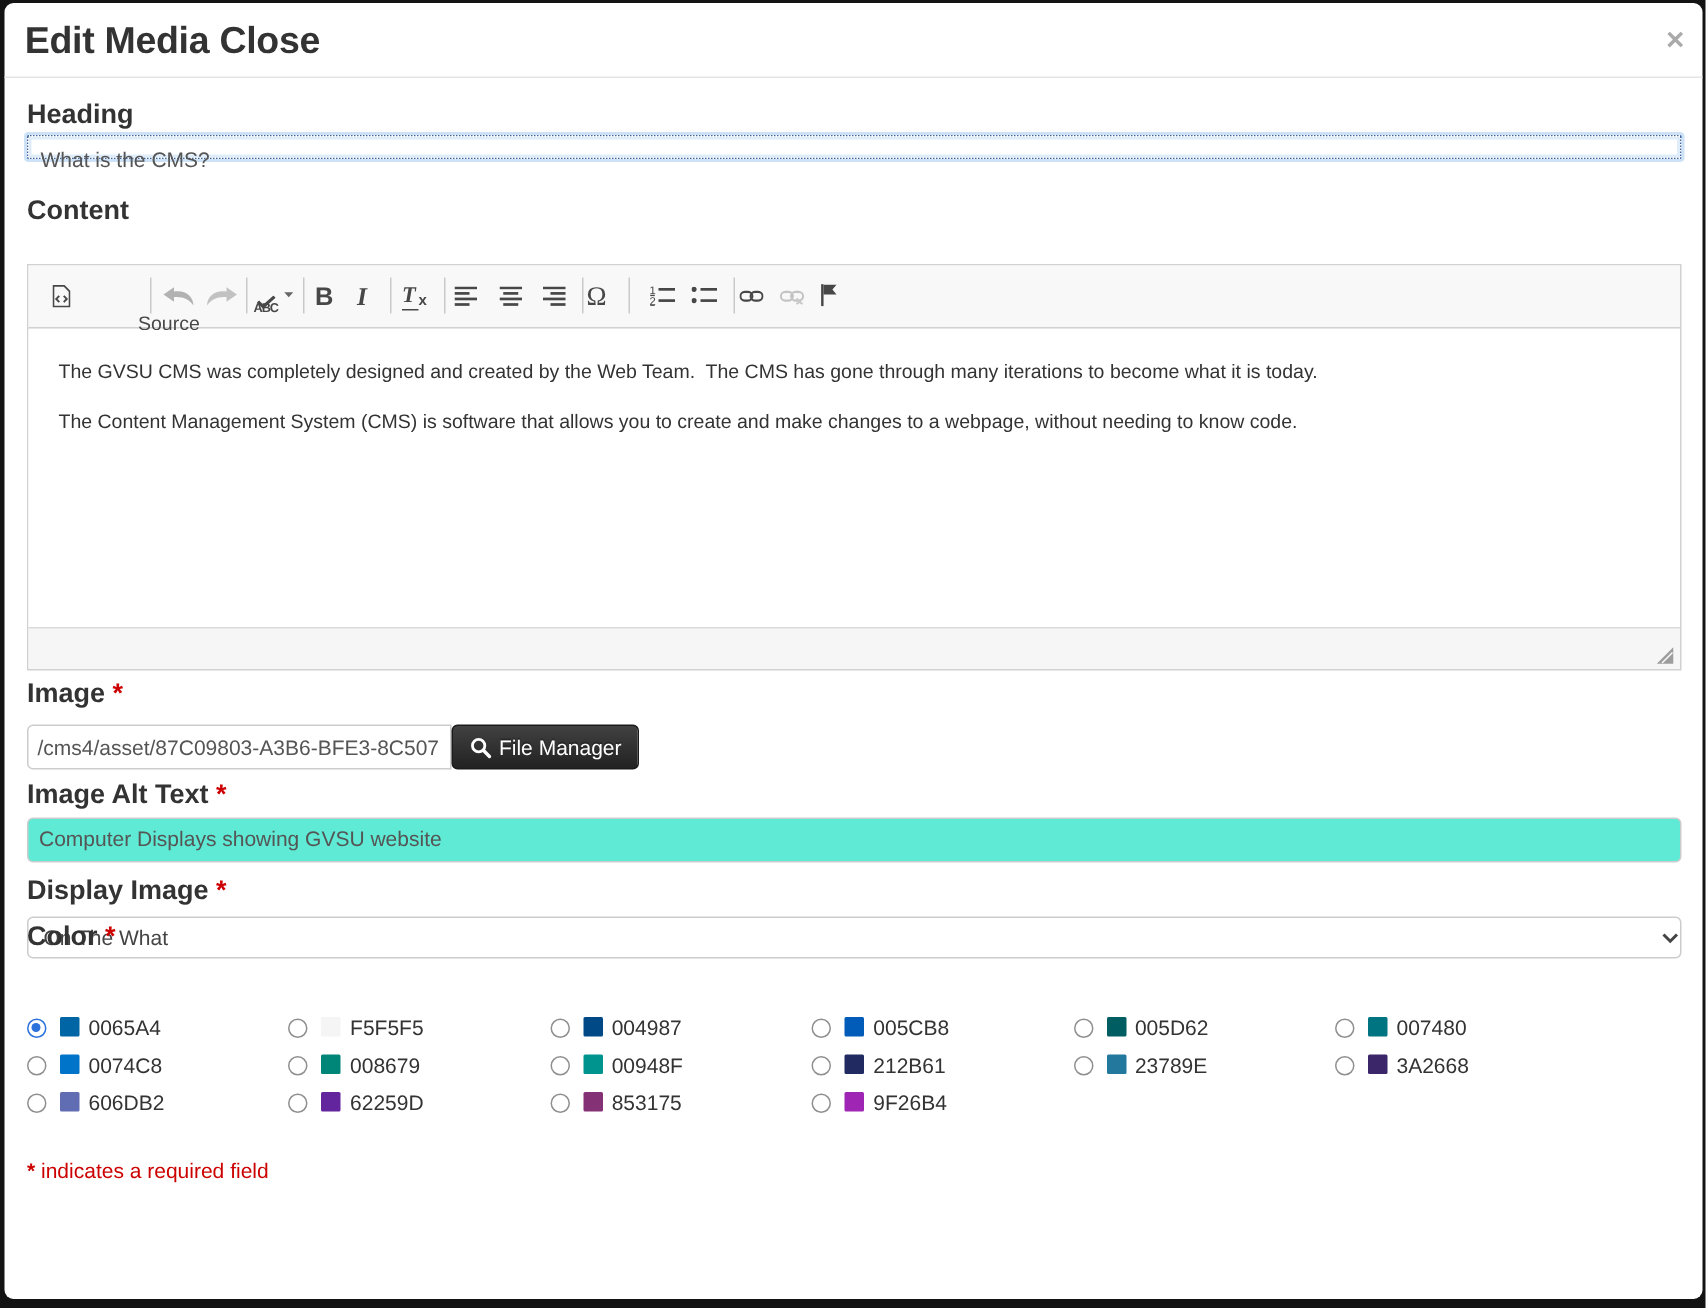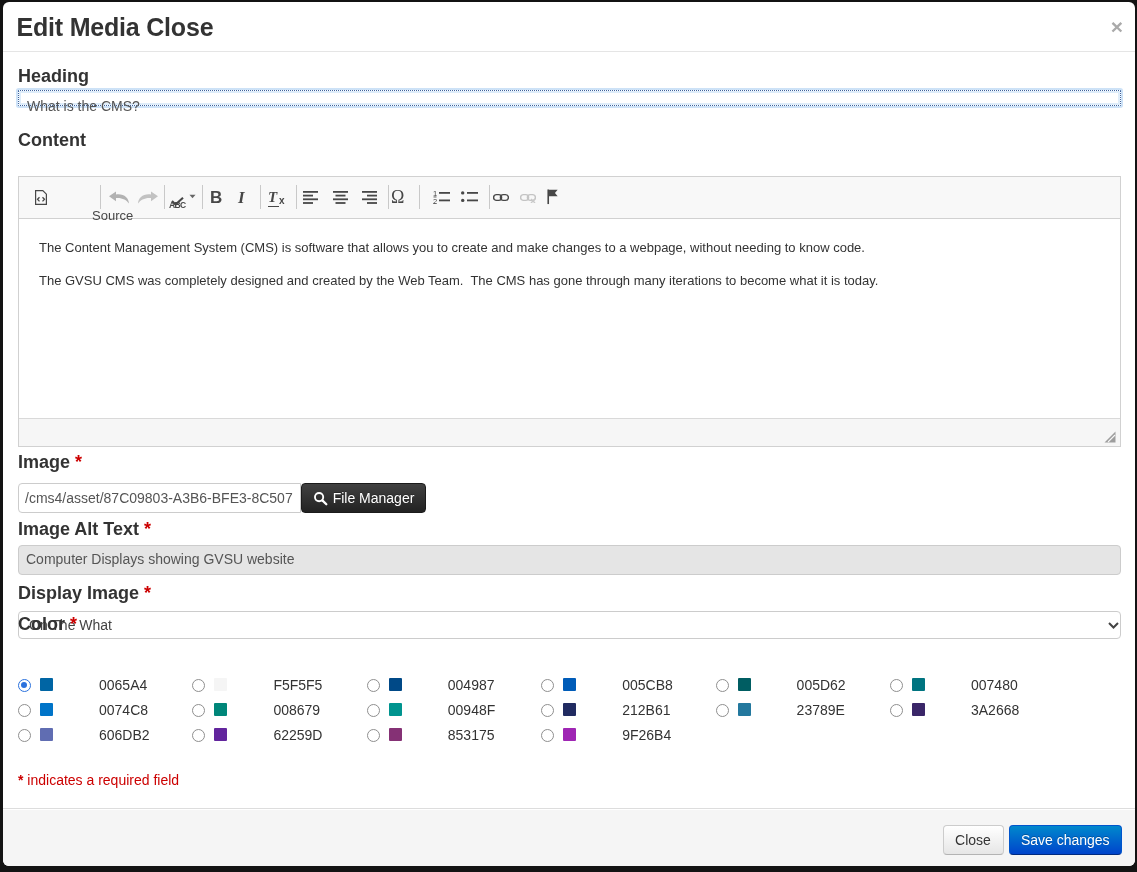--- a/index.html
+++ b/index.html
@@ -30,34 +30,34 @@
 .tsep { position: absolute; top: 8px; width: 1px; height: 24px; background: #c9c9c9; }
 
 #lbl-image { left: 15px; top: 452px; }
 #inp-image { left: 15px; top: 481px; width: 283px; height: 30px; border: 1px solid #ccc; border-radius: 4px 0 0 4px;
   color: #555; font-size: 14px; font-family: "Liberation Sans", sans-serif; padding: 0 6px; white-space: nowrap; overflow: hidden; line-height: 28px; background:#fff; }
 #btn-fm { left: 298px; top: 481px; width: 125px; height: 30px; border: 1px solid #1b1b1b; border-radius: 4px;
   background: linear-gradient(to bottom, #414141, #222); color: #fff; font-size: 14px; line-height: 28px; text-align: center;
   text-shadow: 0 -1px 0 rgba(0,0,0,0.25); }
 #lbl-alt { left: 15px; top: 519px; }
 #inp-alt { left: 15px; top: 543px; width: 1103px; height: 30px; border: 1px solid #ccc; border-radius: 4px;
-  color: #555; font-size: 14px; padding: 0 7px; line-height: 26px; background: #e5e5e5; }
+  color: #555; font-size: 14px; padding: 0 7px; line-height: 26px; background: #5eead4; }
 #lbl-display { left: 15px; top: 582.5px; text-align: right; }
 #sel-display { left: 15px; top: 609px; width: 1103px; height: 28px; border: 1px solid #ccc; border-radius: 4px;
   color: #444; font-size: 14px; padding: 0 10px; line-height: 26px; background: #fff; }
 #sel-arrow { left: 1105px; top: 620px; }
 #lbl-color { left: 15px; top: 614px; }
 
 .crow { position: absolute; height: 25px; }
 .citem { position: absolute; top: 0; height: 25px; }
 .radio { position: absolute; left: 0; top: 5.5px; width: 13px; height: 13px; border-radius: 50%; background: #fff; border: 1.5px solid #8f8f8f; }
 .radio.on { border: 1.5px solid #2b72dd; }
 .radio.on::after { content: ""; position: absolute; left: 2px; top: 2px; width: 6px; height: 6px; border-radius: 50%; background: #2b72dd; }
 .swatch { position: absolute; left: 22px; top: 5px; width: 13px; height: 13px; border-radius: 1px; }
-.clabel { position: absolute; left: 41px; top: 4px; font-size: 14px; color: #333; margin-left: 40px; }
+.clabel { position: absolute; left: 41px; top: 4px; font-size: 14px; color: #333; }
 #req-note { left: 15px; top: 770px; color: #cc0000; font-size: 14px; }
 
 #footer { left: 0; top: 806px; width: 1132px; height: 58px; background: #f5f5f5; border-top: 1px solid #ddd; border-radius: 0 0 6px 6px; box-shadow: inset 0 1px 0 #fff; }
 .btn { position: absolute; top: 16px; height: 30px; border-radius: 4px; font-size: 14px; text-align: center; line-height: 28px; }
 #btn-close { left: 939.5px; width: 61px; border: 1px solid #ccc; border-bottom-color: #b3b3b3;
   background: linear-gradient(to bottom, #ffffff, #e6e6e6); color: #333; }
 #btn-save { left: 1005.5px; width: 113.5px; border: 1px solid #0055cc; border-bottom-color: #002a80;
   background: linear-gradient(to bottom, #0088cc, #0044cc); color: #fff; text-shadow: 0 -1px 0 rgba(0,0,0,0.25); }
 svg.ic { display: block; }
 </style>
@@ -160,22 +160,22 @@
             <rect x="7.4" y="2.6" width="8" height="5.8" rx="2.9"></rect>
           </g>
           <path d="M11,7 l4,4 M15,7 l-4,4" stroke="#c9c9c9" stroke-width="1.4"></path>
         </svg>
       <svg class="ic" style="position:absolute;left:528px;top:12px;" width="11" height="16" viewBox="0 0 13 17" preserveAspectRatio="none">
           <rect x="0.5" y="0.5" width="1.9" height="15.5" fill="#474747"></rect>
           <path d="M2.4,0.8 h10.2 l-3.2,3.5 3.2,3.5 h-10.2 z" fill="#474747"></path>
         </svg>
     </div>
     <div id="edbody">
+      <p>The GVSU CMS was completely designed and created by the Web Team.&nbsp; The CMS has gone through many iterations to become what it is today.</p>
       <p>The Content Management System (CMS) is software that allows you to create and make changes to a webpage, without needing to know code.</p>
-      <p>The GVSU CMS was completely designed and created by the Web Team.&nbsp; The CMS has gone through many iterations to become what it is today.</p>
     </div>
     <div id="edfoot">
         <svg class="ic" style="position:absolute;right:4px;bottom:3px;" width="12" height="12" viewBox="0 0 12 12">
           <path d="M11.5,0.5 V11.5 H0.5 z" fill="#9d9d9d"></path>
           <path d="M4,11 L11,4" stroke="#f6f6f6" stroke-width="1.1"></path>
         </svg>
       </div>
   </div>
 
   <label class="abs lbl" id="lbl-image">Image <span class="req">*</span></label>
@@ -279,17 +279,13 @@
       <span class="citem" style="left:523.2px;">
           <span class="radio"></span>
           <span class="swatch" style="background:#9F26B4;"></span>
           <span class="clabel">9F26B4</span>
         </span>
     </div>
   </div>
 
   <div class="abs" id="req-note"><span class="req">*</span> indicates a required field</div>
 
-  <div class="abs" id="footer">
-    <div class="btn" id="btn-close">Close</div>
-    <div class="btn" id="btn-save">Save changes</div>
-  </div>
 </div>
 
 </body></html>

